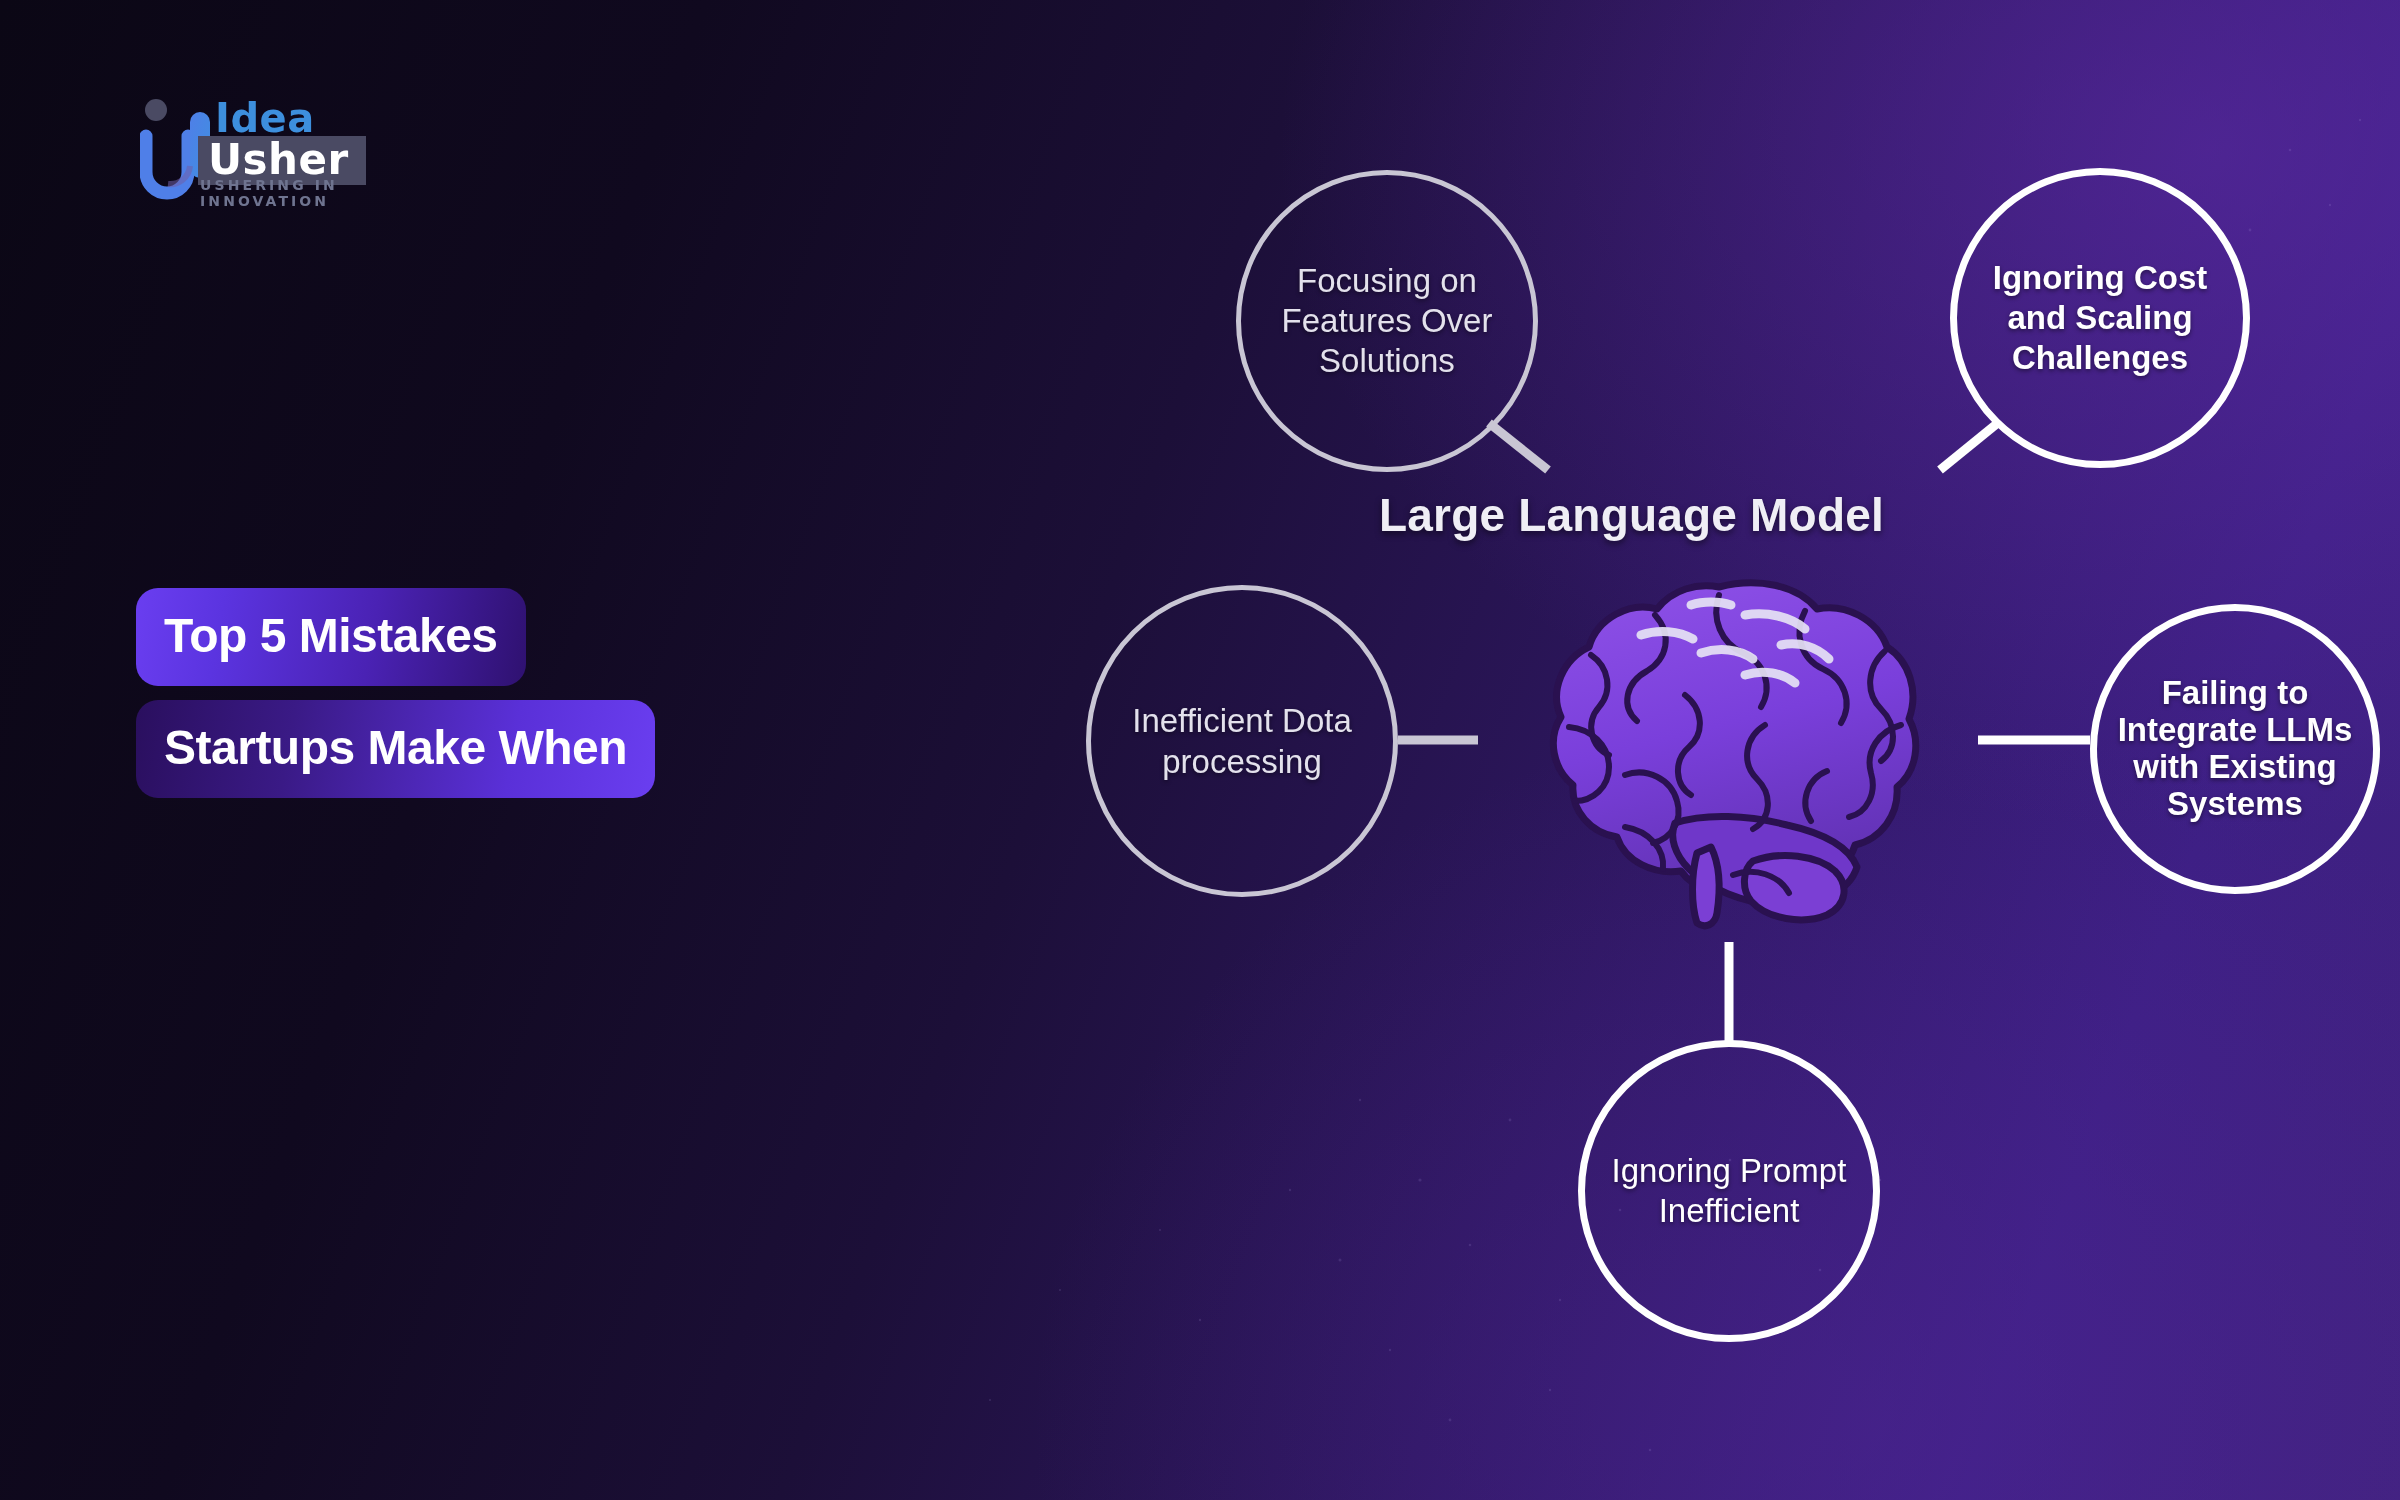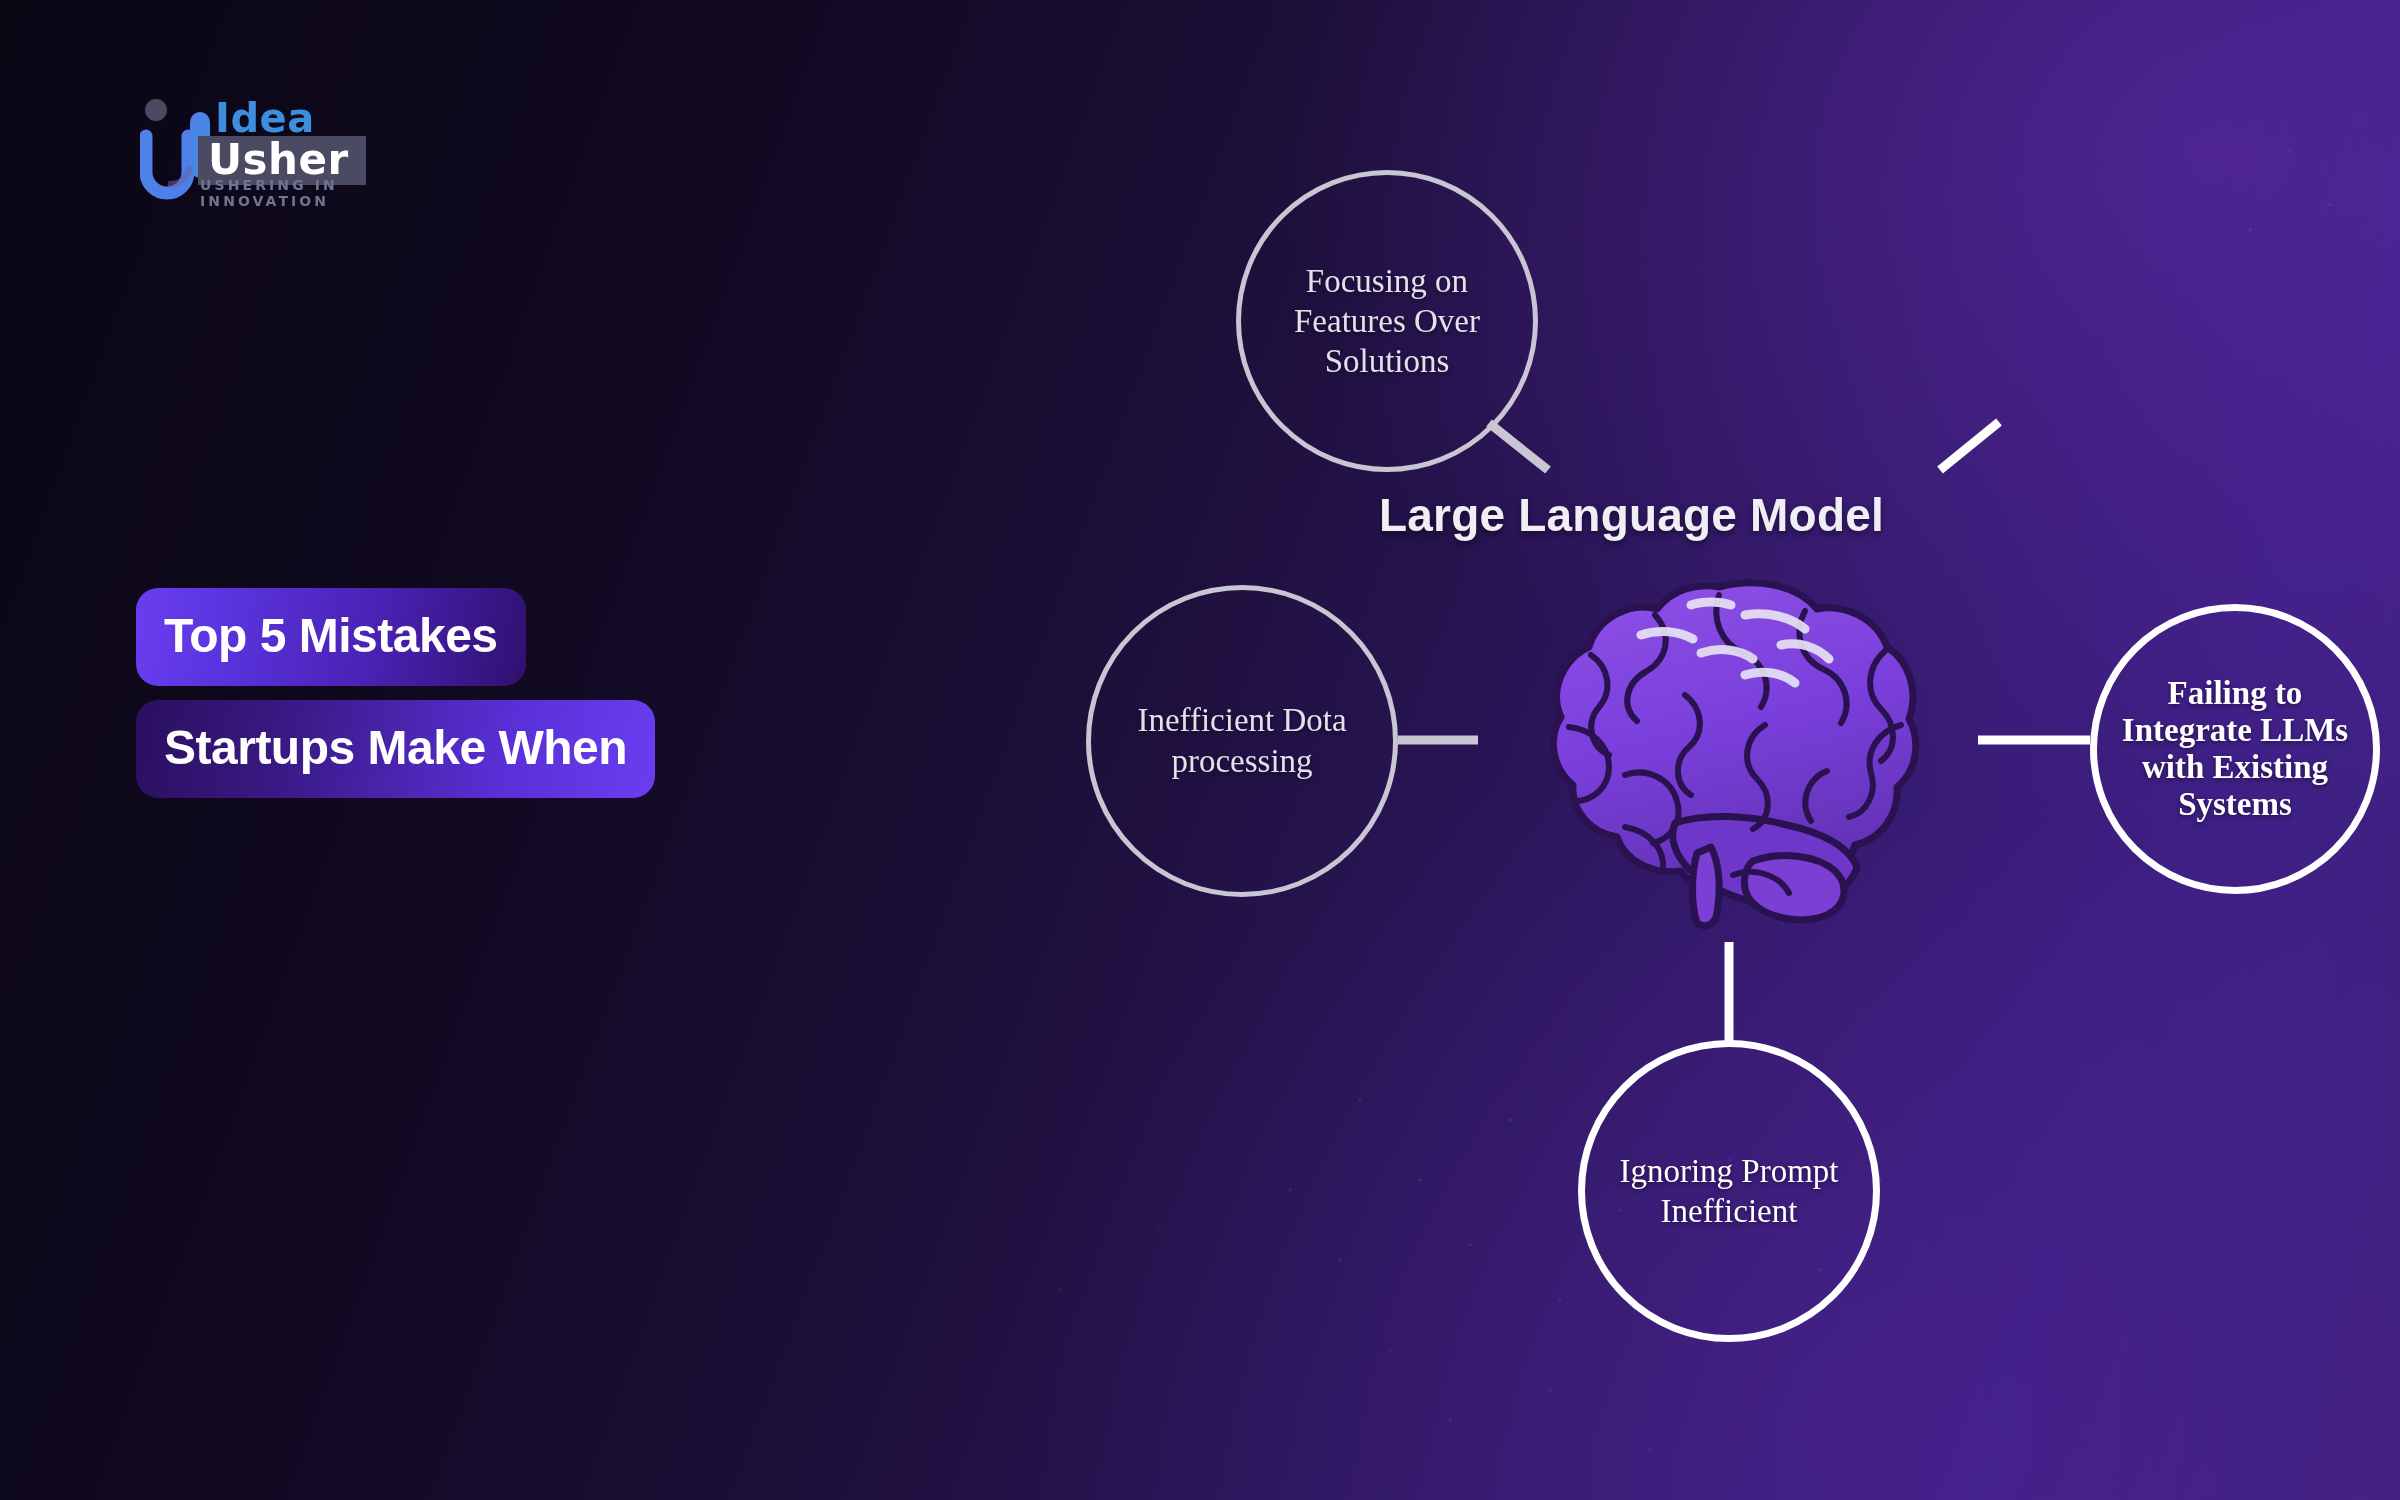--- a/index.html
+++ b/index.html
@@ -107,21 +107,20 @@
   }
   .node {
     position: absolute;
     border-radius: 50%;
     display: flex;
     align-items: center;
     justify-content: flex-start;
     text-align: center;
     box-sizing: border-box;
     color: #ffffff;
-    font-family: Liberation Serif, serif;
   }
   .node span {
     display: block;
     padding: 0 6px;
     text-shadow: 0 2px 4px rgba(0,0,0,.45);
   }
   .node-dim {
     border: 5px solid #c9c6d4;
     color: #e3e1ec;
   }
@@ -318,20 +317,23 @@
       </g>
     </g>
   </svg>
 
   <div class="center-label">Large Language Model</div>
 
   <div class="node node-dim" id="node-features">
     <span>Focusing on Features Over Solutions</span>
   </div>
 
+  <div class="node node-bright" id="node-cost">
+    <span>Ignoring Cost and Scaling Challenges</span>
+  </div>
 
   <div class="node node-dim" id="node-data">
     <span>Inefficient Dota processing</span>
   </div>
 
   <div class="node node-bright" id="node-integrate">
     <span>Failing to Integrate LLMs with Existing Systems</span>
   </div>
 
   <div class="node node-bright" id="node-prompt">

